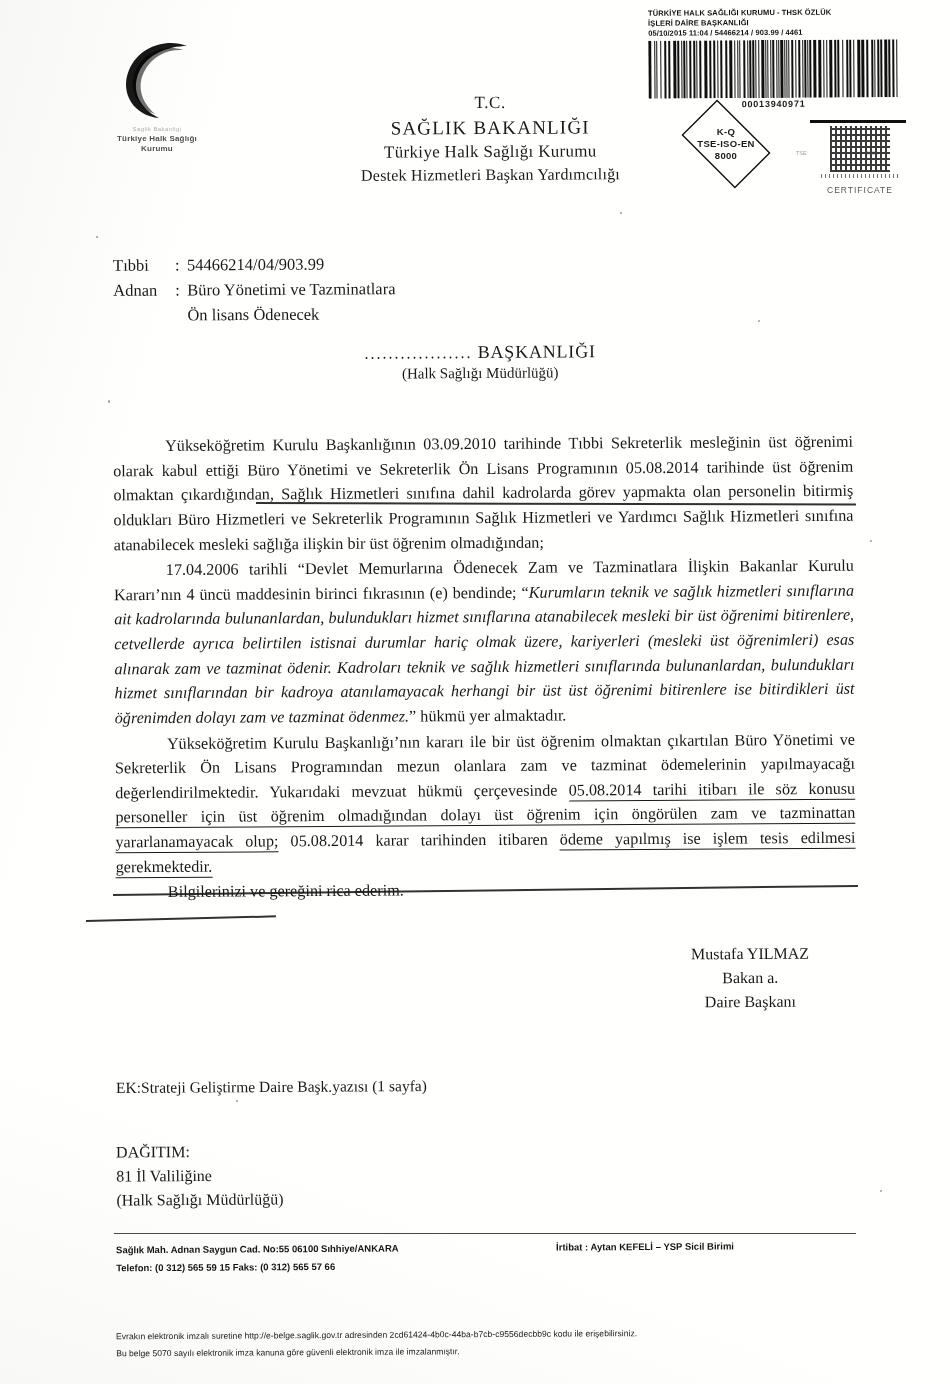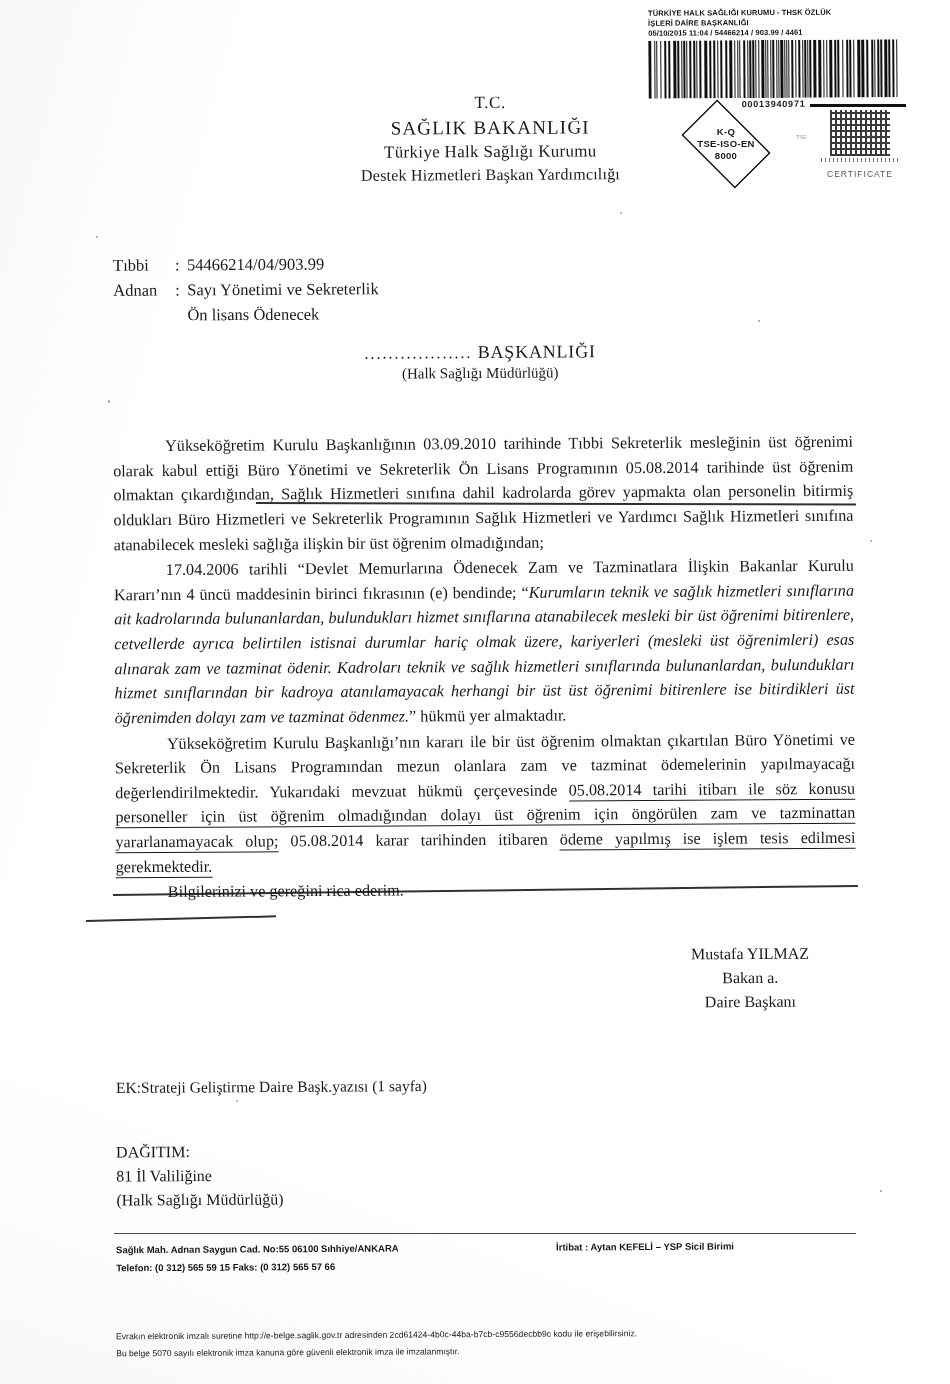--- a/index.html
+++ b/index.html
@@ -81,21 +81,21 @@
     transform-origin: 50% 50%;
   }
   .stamp-text {
     position: absolute; inset: 0; display: flex; flex-direction: column;
     align-items: center; justify-content: center;
     font-family: Liberation Sans, sans-serif;
     font-size: 9.5px; font-weight: bold; line-height: 1.25; letter-spacing: .3px;
   }
 
   
-  .cert { position: absolute; left: 800px; top: 104px; width: 120px; }
+  .cert { position: absolute; left: 800px; top: 120px; width: 120px; }
   .cert-line { height: 3px; background: #111; width: 96px; margin-left: 10px; }
   .cert-qr {
     width: 60px; height: 46px; margin: 3px auto 0;
     background:
       repeating-linear-gradient(90deg, #111 0 2px, transparent 2px 5px),
       repeating-linear-gradient(0deg, #111 0 2px, transparent 2px 6px);
     opacity: .82;
   }
   .cert-strip {
     width: 78px; height: 4px; margin: 2px auto 0;
@@ -175,20 +175,33 @@
   
   .speck { position: absolute; background: #3a3a3a; opacity: .5; border-radius: 50%; }
 </style>
 </head>
 <body>
 
 <div class="page">
 
   <div class="header">
 
+    <div class="logo-wrap">
+      <div class="crescent">
+        <svg width="96" height="96" viewBox="0 0 96 96">
+          <path d="M78 16 C58 8 30 16 20 40 C10 64 26 86 50 88 C30 78 22 60 30 42 C38 24 60 16 78 16 Z" fill="#1a1a1a"></path>
+          <path d="M74 20 C56 14 34 22 26 42 C19 60 29 78 46 84 C32 72 28 56 35 42 C43 26 58 19 74 20 Z" fill="#000" opacity="0.55"></path>
+        </svg>
+      </div>
+      <div class="logo-faint">Saglik Bakanligi</div>
+      <div class="logo-sub">
+        <div>Türkiye Halk Sağlığı</div>
+        <div>Kurumu</div>
+      </div>
+    </div>
 
     <div class="center-head skew">
       <div class="ch1">T.C.</div>
       <div class="ch2">SAĞLIK BAKANLIĞI</div>
       <div class="ch3">Türkiye Halk Sağlığı Kurumu</div>
       <div class="ch4">Destek Hizmetleri Başkan Yardımcılığı</div>
     </div>
 
     <div class="bc-block skew">
       <div class="bc-text">
@@ -364,21 +377,21 @@
 
   <div class="meta skew">
     <div class="meta-row">
       <span class="meta-key">Tıbbi</span>
       <span class="meta-colon">:</span>
       <span>54466214/04/903.99</span>
     </div>
     <div class="meta-row">
       <span class="meta-key">Adnan</span>
       <span class="meta-colon">:</span>
-      <span>Sayı Yönetimi ve Sekreterlik</span>
+      <span>Büro Yönetimi ve Tazminatlara</span>
     </div>
     <div class="meta-cont">Ön lisans Ödenecek</div>
   </div>
 
   <div class="recipient skew">
     <div class="rec1">
       <span class="dots">..................</span>
       <span>BAŞKANLIĞI</span>
     </div>
     <div class="rec2">(Halk Sağlığı Müdürlüğü)</div>

